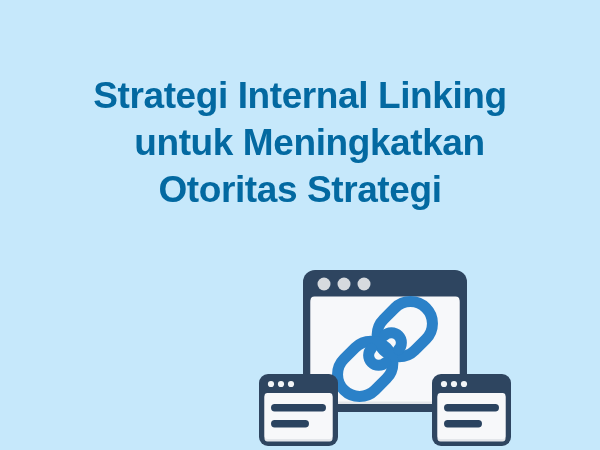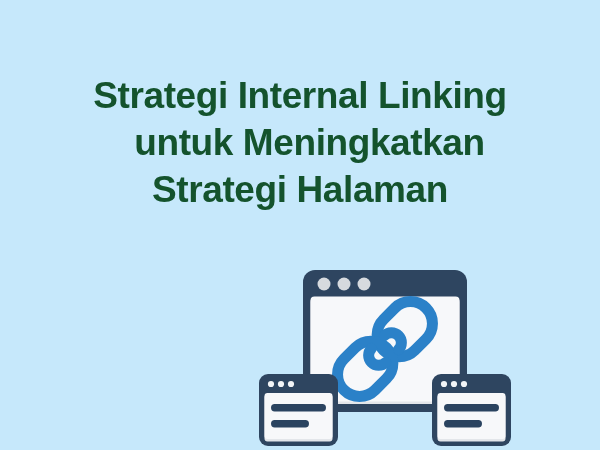--- a/index.html
+++ b/index.html
@@ -56,24 +56,24 @@
     display: block;
     width: 290px;
     height: 224px;
   }
 </style>
 </head>
 <body style="background: rgb(198, 232, 251);">
 
 <div class="poster" style="background: rgb(198, 232, 251);">
 
-  <div class="headline" style="color: #14532d;">
+  <div class="headline" style="color: #0369a1;">
     <span class="line line-1">Strategi Internal Linking</span>
     <span class="line line-2">untuk Meningkatkan</span>
-    <span class="line line-3">Strategi Halaman</span>
+    <span class="line line-3">Otoritas Strategi</span>
   </div>
 
   <div class="illustration">
     <svg viewBox="0 0 290 224" xmlns="http://www.w3.org/2000/svg">
 
       <g fill="none" stroke="#2e4560" stroke-width="6" stroke-linecap="butt">
 
         <path d="M 145 184 L 145 165" stroke="#2e4560" stroke-width="6"></path>
 
         <path d="M 145 165 Q 145 183 127 183 L 98 183" stroke="#2e4560" stroke-width="6" fill="none"></path>

